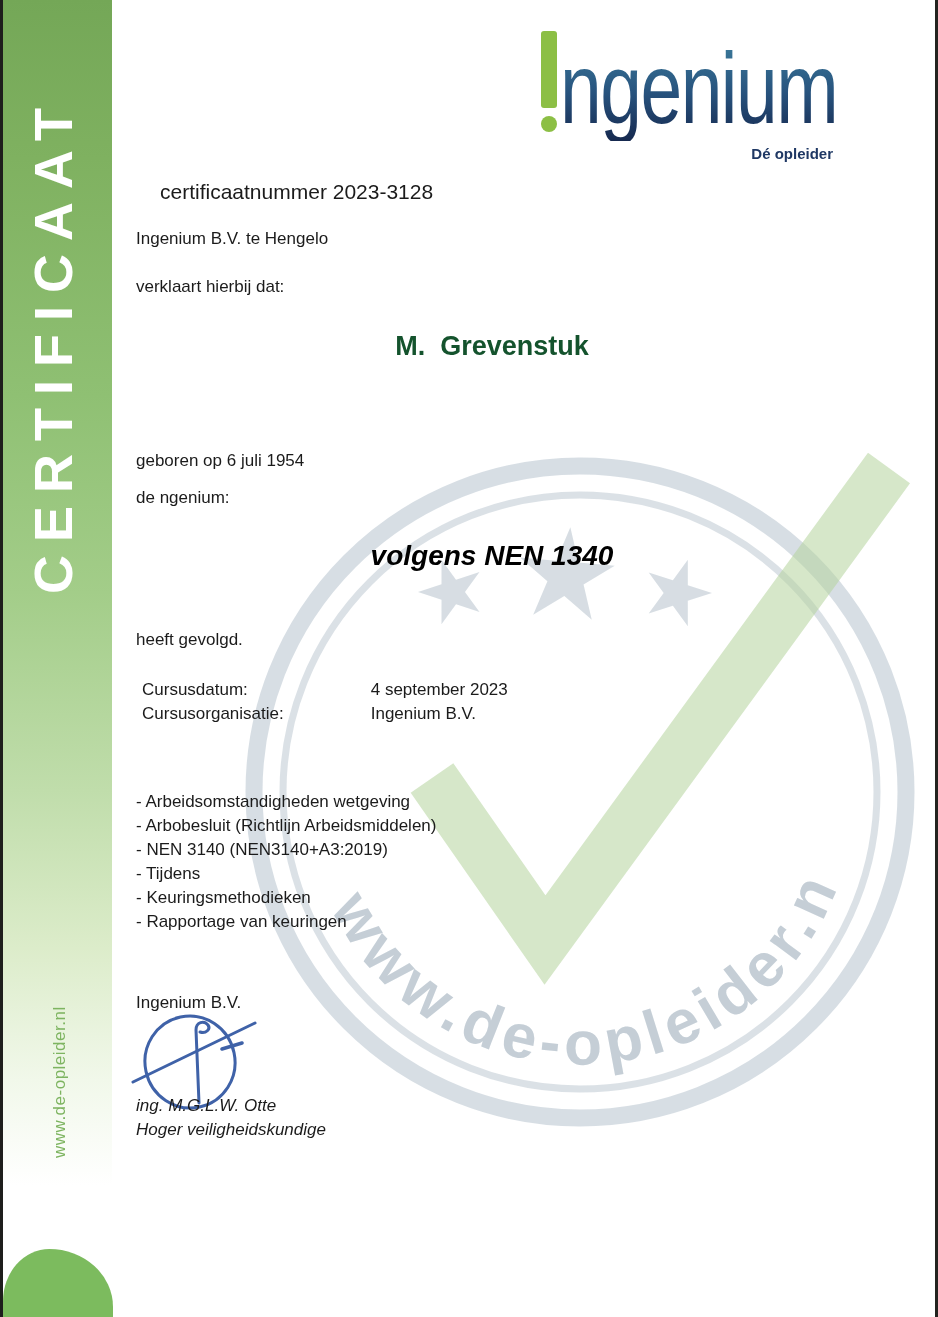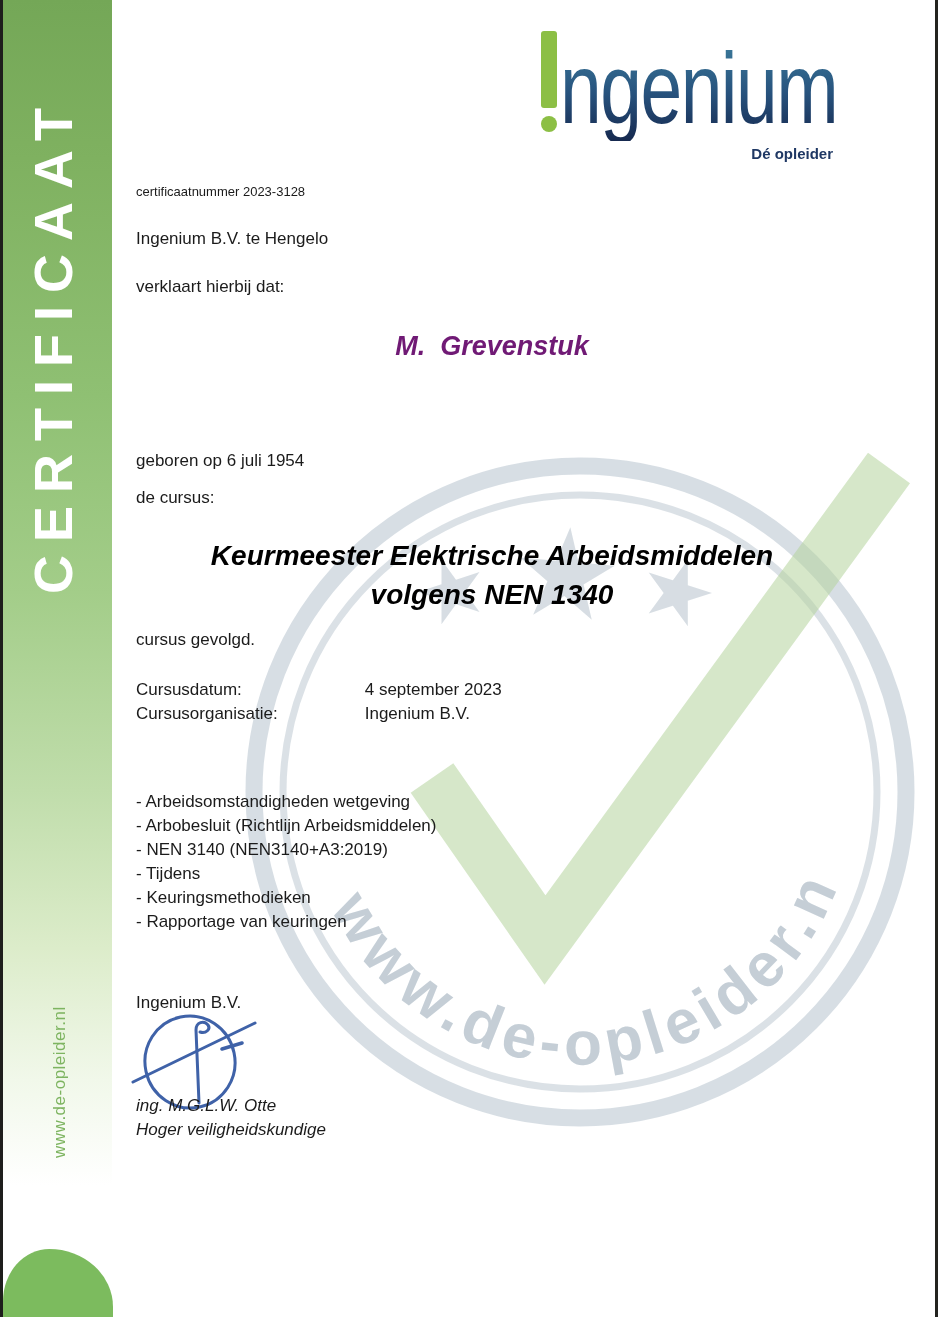--- a/index.html
+++ b/index.html
@@ -29,25 +29,25 @@
   .excl-bar{position:absolute;left:1px;top:3px;width:16px;height:77px;background:#8cbf45;border-radius:3px;}
   .excl-dot{position:absolute;left:1px;top:88px;width:16px;height:16px;background:#8cbf45;border-radius:50%;}
   .brand{position:absolute;left:20px;top:8px;font-size:100px;line-height:1.05;font-weight:normal;
     letter-spacing:-2px;display:inline-block;transform:scaleX(0.75);transform-origin:0 0;
     background:linear-gradient(180deg,#3e7f9e 0%,#27527d 55%,#16294f 100%);
     -webkit-background-clip:text;background-clip:text;color:transparent;}
   .tagline{position:absolute;right:7px;top:117px;font-size:15px;font-weight:bold;color:#1f3864;}
 
   
   .t{position:absolute;left:136px;font-size:17px;line-height:21px;z-index:2;}
-  .small{font-size:13px;}
+  .small{font-size:21px;margin-left:24px;}
   .center{width:712px;text-align:center;}
-  .name{top:336px;font-size:27px;font-weight:bold;font-style:italic;white-space:pre;color:#701a75;}
+  .name{top:336px;font-size:27px;font-weight:bold;white-space:pre;color:#14532d;}
   .course-title{top:536px;font-size:28px;line-height:39px;font-weight:bold;font-style:italic;color:#000;}
-  .details{top:678px;line-height:23.5px;}
+  .details{top:678px;line-height:23.5px;margin-left:6px;}
   .details .lbl{display:inline-block;width:224px;}
   .topics{top:790px;line-height:24px;}
   .sig{position:absolute;left:120px;top:1000px;z-index:2;}
   .sign-block{top:1094px;line-height:23.5px;font-style:italic;}
 </style>
 </head>
 <body>
 
 <div class="page">
   <div class="border-left"></div>
@@ -85,28 +85,27 @@
     <div class="tagline">Dé opleider</div>
   </header>
 
   <div class="t small" style="top:181px">certificaatnummer 2023-3128</div>
   <div class="t" style="top:228px">Ingenium B.V. te Hengelo</div>
   <div class="t" style="top:276px">verklaart hierbij dat:</div>
 
   <div class="t center name">M.  Grevenstuk</div>
 
   <div class="t" style="top:450px">geboren op 6 juli 1954</div>
-  <div class="t" style="top:487px">de cursus:</div>
+  <div class="t" style="top:487px">de ngenium:</div>
 
   <div class="t center course-title">
-    <div>Keurmeester Elektrische Arbeidsmiddelen</div>
     <div>volgens NEN 1340</div>
   </div>
 
-  <div class="t" style="top:629px">cursus gevolgd.</div>
+  <div class="t" style="top:629px">heeft gevolgd.</div>
 
   <div class="t details">
     <div>
       <span class="lbl">Cursusdatum:</span>
       <span>4 september 2023</span>
     </div>
     <div>
       <span class="lbl">Cursusorganisatie:</span>
       <span>Ingenium B.V.</span>
     </div>

